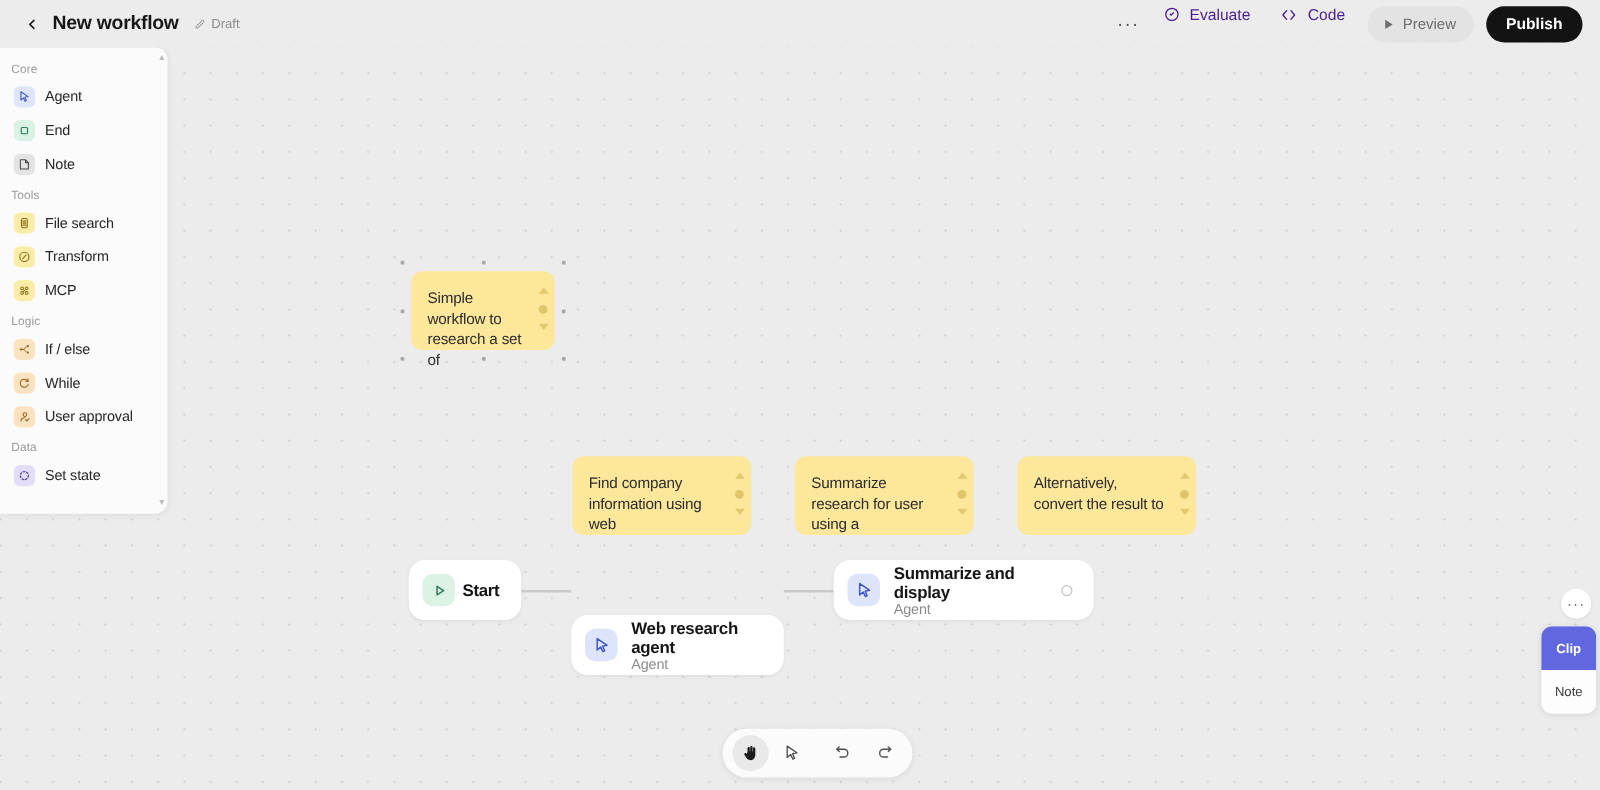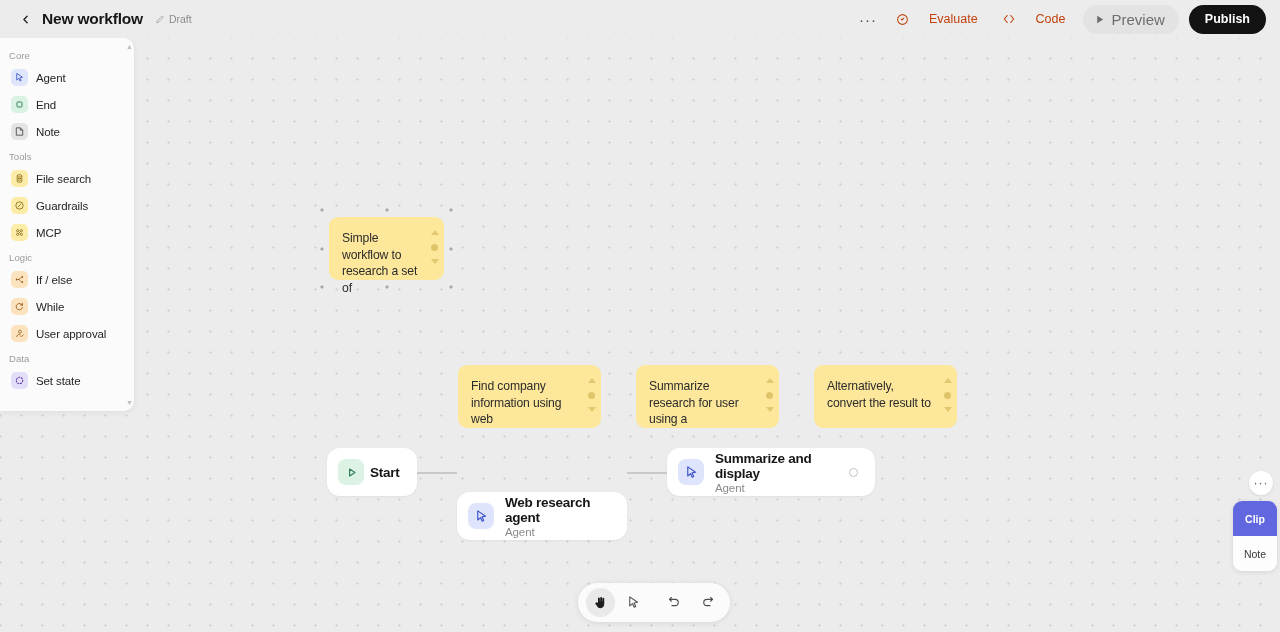--- a/index.html
+++ b/index.html
@@ -38,36 +38,36 @@
     margin-left: 6px; letter-spacing: -0.2px;
   }
   .draft-badge {
     display: flex; align-items: center; gap: 4px;
     margin-left: 12px; font-size: 10.5px; color: #8c8c8c;
   }
   .topbar-right {
     margin-left: auto; display: flex; align-items: center; gap: 4px;
   }
   .tb-btn {
-    display: flex; align-items: center; gap: 20px;
+    display: flex; align-items: flex-start; gap: 8px;
     height: 28px; padding: 0 10px;
-    font-size: 12.5px; color: #c2410c;
+    font-size: 12.5px; color: #4c1d95;
     border-radius: 8px; cursor: pointer; background: transparent;
     border: none; font-family: inherit;
   }
   .dots-btn {
     width: 28px; height: 28px; display: flex; align-items: center;
     justify-content: center; border-radius: 8px; cursor: pointer;
     color: #4a4a4a; font-size: 15px; letter-spacing: 1px;
   }
   .preview-btn {
     display: flex; align-items: center; gap: 6px;
     height: 29px; padding: 0 14px 0 11px;
     background: #e3e3e3; border-radius: 16px;
-    font-size: 15px; color: #6e6e6e; cursor: pointer; border: none;
+    font-size: 12px; color: #6e6e6e; cursor: pointer; border: none;
     font-family: inherit; margin-left: 4px;
   }
   .publish-btn {
     height: 29px; padding: 0 16px;
     background: #131313; color: #fff; border-radius: 16px;
     font-size: 12.5px; font-weight: 600; cursor: pointer; border: none;
     font-family: inherit; margin-left: 6px;
   }
 
   
@@ -286,21 +286,21 @@
         </div>
         <div class="sb-item">
           <div class="sb-icon" style="background: rgb(251, 236, 168);">
             <div style="width: 11px; height: 11px; display: flex;">
               <svg width="100%" height="100%" viewBox="0 0 24 24">
                 <circle cx="12" cy="12" r="8" fill="none" stroke="#8a6c15" stroke-width="1.9"></circle>
                 <path d="M9 15l6-6" stroke="#8a6c15" stroke-width="1.9" stroke-linecap="round"></path>
               </svg>
             </div>
           </div>
-          <div class="sb-label">Guardrails</div>
+          <div class="sb-label">Transform</div>
         </div>
         <div class="sb-item">
           <div class="sb-icon" style="background: rgb(251, 236, 168);">
             <div style="width: 11px; height: 11px; display: flex;">
               <svg width="100%" height="100%" viewBox="0 0 24 24">
                 <circle cx="8" cy="8" r="2.4" fill="none" stroke="#8a6c15" stroke-width="1.8"></circle>
                 <circle cx="16" cy="8" r="2.4" fill="none" stroke="#8a6c15" stroke-width="1.8"></circle>
                 <circle cx="8" cy="16" r="2.4" fill="none" stroke="#8a6c15" stroke-width="1.8"></circle>
                 <circle cx="16" cy="16" r="2.4" fill="none" stroke="#8a6c15" stroke-width="1.8"></circle>
                 <path d="M9.7 9.7l4.6 4.6M14.3 9.7l-4.6 4.6" stroke="#8a6c15" stroke-width="1.6"></path>

